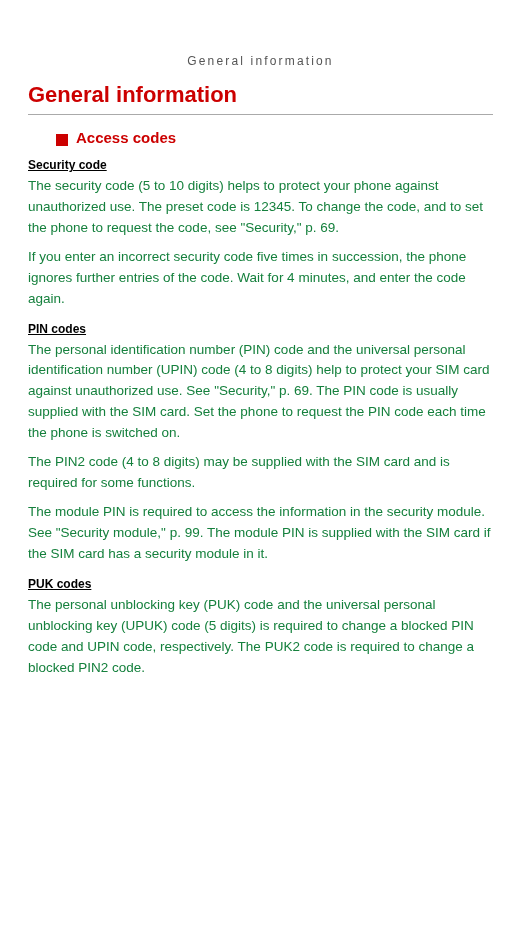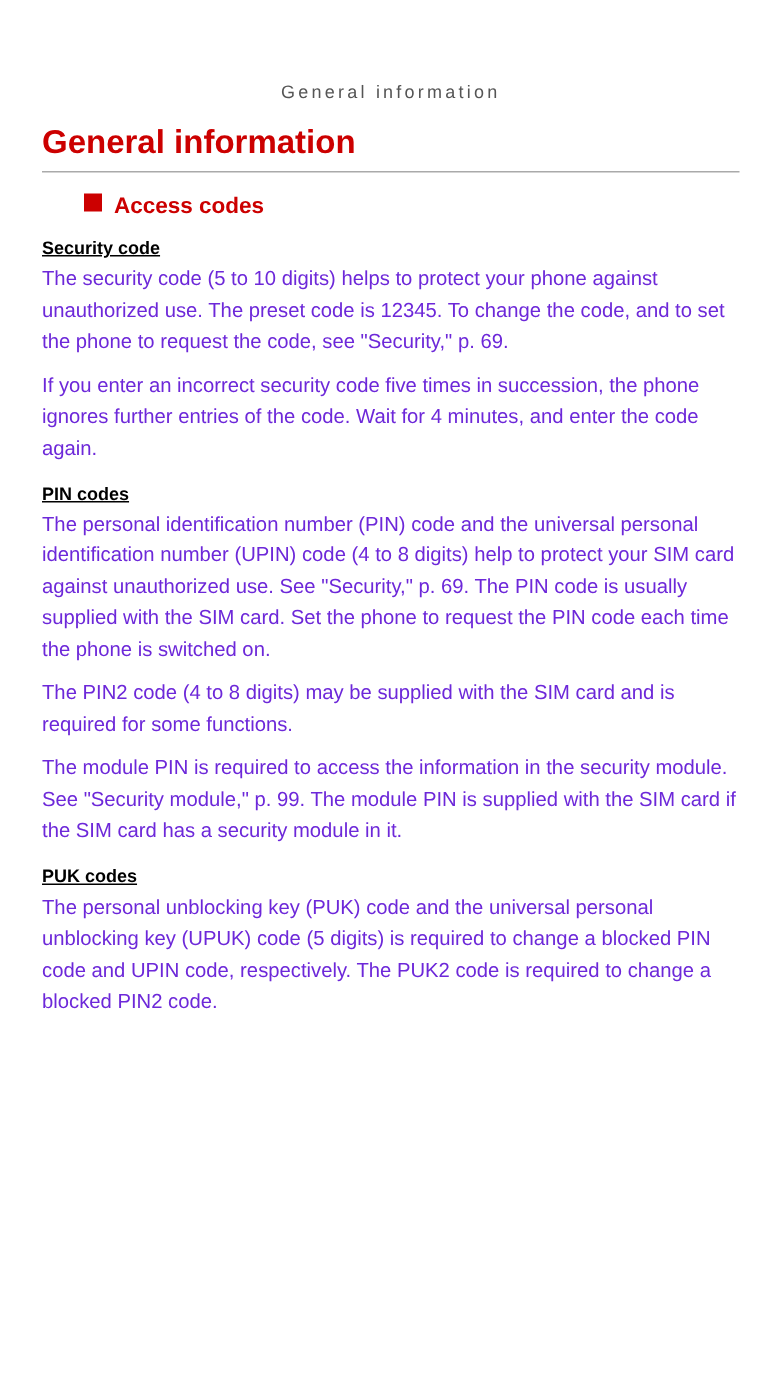--- a/index.html
+++ b/index.html
@@ -36,21 +36,21 @@
       font-weight: bold;
       color: #cc0000;
       margin-bottom: 6px;
       padding-bottom: 6px;
       border-bottom: 1px solid #aaaaaa;
       font-family: Arial, Helvetica, sans-serif;
     }
 
     .section-heading {
       display: flex;
-      align-items: flex-start;
+      align-items: flex-end;
       margin-top: 14px;
       margin-bottom: 10px;
       padding-left: 28px;
     }
 
     .section-heading-icon {
       width: 12px;
       height: 12px;
       background: #cc0000;
       display: inline-block;
@@ -70,21 +70,21 @@
       font-weight: bold;
       text-decoration: underline;
       color: #000000;
       margin-top: 12px;
       margin-bottom: 4px;
     }
 
     .body-text {
       font-size: 13.5px;
       line-height: 1.55;
-      color: #6d28d9;
+      color: #15803d;
       margin-bottom: 8px;
       font-family: Arial, Helvetica, sans-serif;
     }
 
     .page-number {
       position: absolute;
       bottom: 16px;
       right: 28px;
       font-size: 13px;
       color: #000000;

